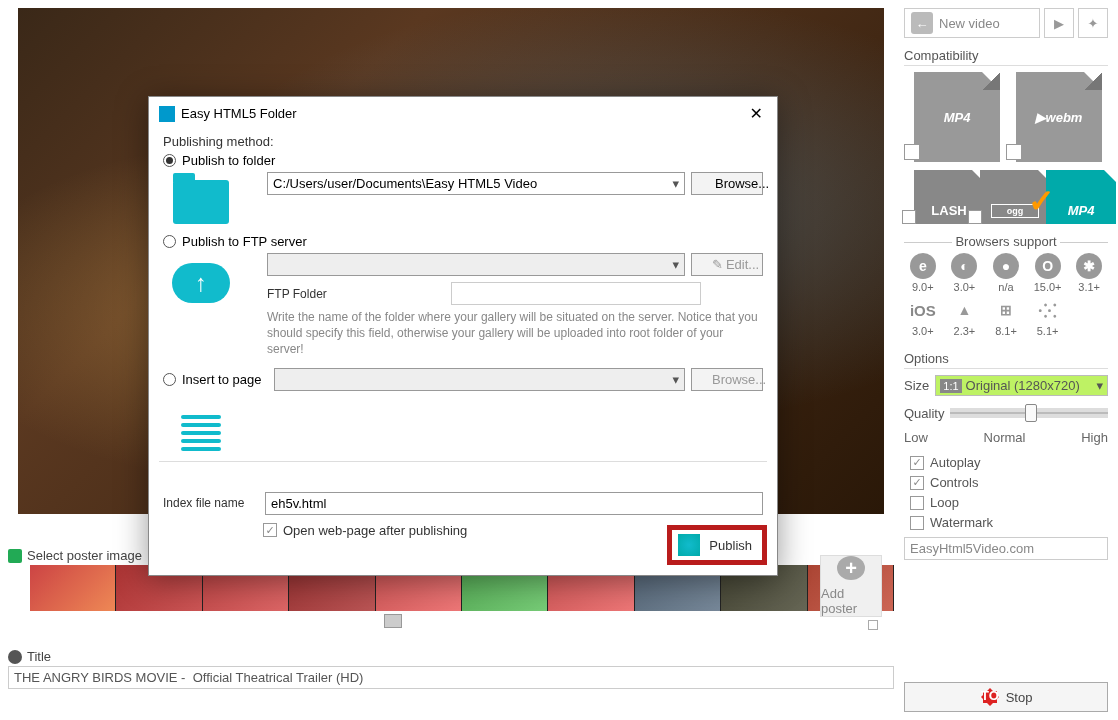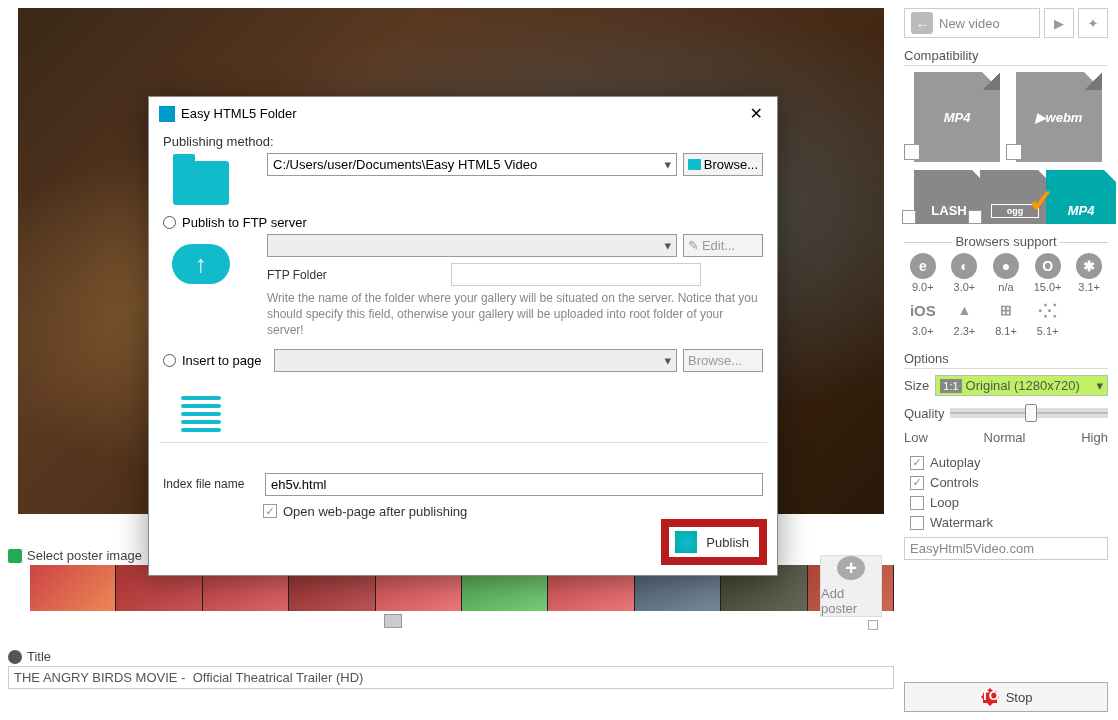--- a/index.html
+++ b/index.html
@@ -87,31 +87,31 @@
 .folder-ic::before{content:"";position:absolute;top:-7px;left:0;width:22px;height:9px;background:#1bc;border-radius:2px 2px 0 0}
 .cloud-ic{width:58px;height:40px;background:#1bc;border-radius:22px;position:relative;margin-top:8px}
 .cloud-ic::after{content:"↑";position:absolute;left:50%;top:50%;transform:translate(-50%,-50%);color:#fff;font-size:24px;font-weight:bold}
 .lines-ic{width:40px;display:flex;flex-direction:column;gap:4px;margin-top:6px}
 .lines-ic span{height:4px;background:#1bc;border-radius:2px}
 .sec-ct{flex:1}
 .fld-row{display:flex;gap:6px;margin-bottom:6px}
 .combo{flex:1;border:1px solid #999;padding:3px 5px;display:flex;align-items:center;background:#fff}
 .combo.dis{background:#eee;color:#888}
 .combo::after{content:"▾";margin-left:auto;color:#555}
-.brw-btn{width:80px;border:1px solid #999;background:#f3f3f3;padding:3px 4px;display:flex;align-items:center;gap:3px;font-size:12px}
+.brw-btn{width:72px;border:1px solid #999;background:#f3f3f3;padding:3px 20px;display:flex;align-items:center;gap:3px;font-size:12px}
 .brw-btn.dis{color:#999}
 .brw-ic{width:14px;height:11px;background:#1bc;border-radius:1px}
 .ftp-lbl{display:inline-block;width:180px;color:#333;font-size:12px}
 .ftp-in{width:250px;border:1px solid #ccc;padding:3px;background:#fff}
 .hint{color:#888;font-size:12px;margin-top:4px;line-height:1.35}
 .ifn{display:flex;align-items:center;gap:10px;margin:30px 0 8px}
 .ifn-l{width:92px;color:#333;font-size:12px}
 .ifn-in{flex:1;border:1px solid #999;padding:3px 5px;background:#fff}
 .owp{display:flex;align-items:center;gap:6px;margin-left:100px;color:#333;font-size:12px}
-.pub-btn{position:absolute;right:10px;bottom:10px;border:8px solid #b91c1c;background:#fff;padding:4px 10px 4px 6px;display:flex;align-items:center;gap:9px;color:#333}
+.pub-btn{position:absolute;right:10px;bottom:10px;border:5px solid #b91c1c;background:#fff;padding:4px 10px 4px 6px;display:flex;align-items:center;gap:9px;color:#333}
 .pub-ic{width:22px;height:22px;background:radial-gradient(circle,#1bc,#0aa)}
 .webm-play{display:block;font-size:13px;text-align:center}
 </style>
 </head>
 <body>
 
 <div class="main">
   <div class="preview"></div>
 
   <div class="poster-sec">
@@ -152,20 +152,24 @@
 
   <div class="dlg">
     <div class="dlg-t">
       <span class="dlg-ic"></span>
       <span>Easy HTML5 Folder</span>
       <button class="dlg-x">✕</button>
     </div>
     <div class="dlg-b">
       <div class="pm-lbl">Publishing method:</div>
 
+      <div class="rad-row">
+        <span class="rad on"></span>
+        <span>Publish to folder</span>
+      </div>
       <div class="sec-row">
         <div class="sec-ic">
             <span class="folder-ic"></span>
           </div>
         <div class="sec-ct">
           <div class="fld-row">
             <div class="combo">
                 <span>C:/Users/user/Documents\Easy HTML5 Video</span>
               </div>
             <button class="brw-btn">

